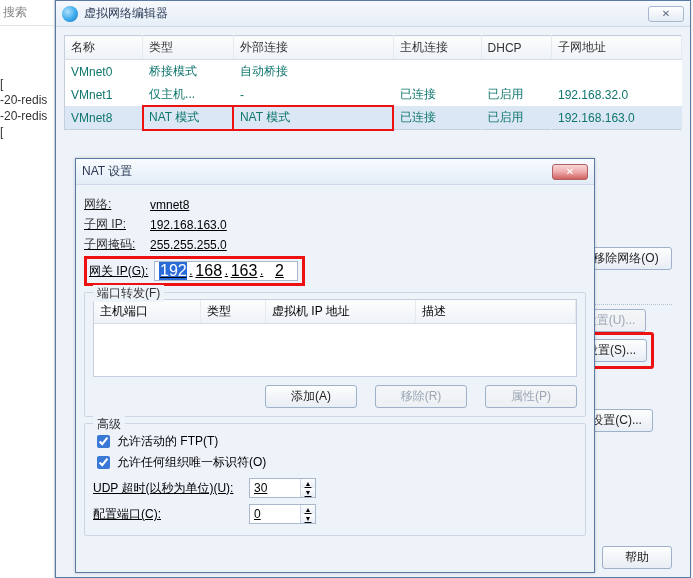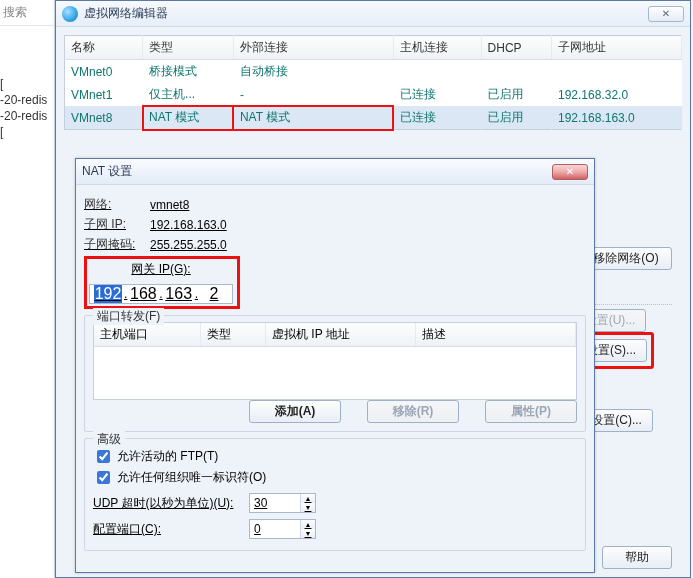--- a/index.html
+++ b/index.html
@@ -45,28 +45,28 @@
   .label { min-width:60px; color:#333;}
   .ipbox { border:1px solid #a9b8cc; background:#fff; display:inline-flex; align-items:center; padding:1px 4px; height:20px;}
   .ipbox .oct { width:28px; text-align:center; background:transparent; border:none; outline:none; font-size:16px;}
   .ipbox .oct.sel { background:#2a6bd8; color:#fff;}
   .ipbox .dot { padding:0 2px;}
   .group { border:1px solid #cdd6e2; border-radius:2px; margin-top:6px; padding:6px 8px 8px; position:relative; background:#eef3fa;}
   .group > .legend { position:absolute; top:-8px; left:8px; background:#eef3fa; padding:0 4px; color:#333;}
   .fwd-table { border:1px solid #c4cedd; background:#fff; height:78px; overflow:hidden;}
   .fwd-table table { width:100%; border-collapse:collapse;}
   .fwd-table th { text-align:left; font-weight:normal; background:linear-gradient(#fdfdfd,#eef2f7); border-bottom:1px solid #d6dde8; border-right:1px solid #e5e9f0; padding:3px 6px;}
-  .fwd-btns { display:flex; justify-content:flex-end; gap:26px; font-weight:bold;}
+  .fwd-btns { display:flex; justify-content:flex-end; gap:18px; margin-top:8px;}
   .chk { display:flex; align-items:center; gap:4px; margin:2px 0;}
   .chk input { accent-color:#3a78d8;}
   .spin { display:inline-flex; align-items:center; border:1px solid #a9b8cc; background:#fff; height:20px;}
   .spin input { width:50px; border:none; outline:none; padding:0 4px; font-size:12px;}
   .spin .arrows { display:flex; flex-direction:column; border-left:1px solid #cdd6e2;}
   .spin .arrows span { width:14px; height:9px; font-size:7px; line-height:9px; text-align:center; cursor:pointer; background:linear-gradient(#fdfdfd,#e8eef6);}
-  .redbox-gw { border:3px solid #e11; padding:2px 4px 2px 2px; display:inline-flex; align-items:center; gap:6px;flex-direction:column;}
+  .redbox-gw { border:3px solid #e11; padding:2px 4px 2px 2px; display:inline-flex; align-items:center; gap:6px;}
 </style>
 </head>
 <body>
 
 <div class="left-frag">
   <div class="search">搜索</div>
   <div class="items">
     <div>[</div>
     <div>-20-redis</div>
     <div>-20-redis</div>

